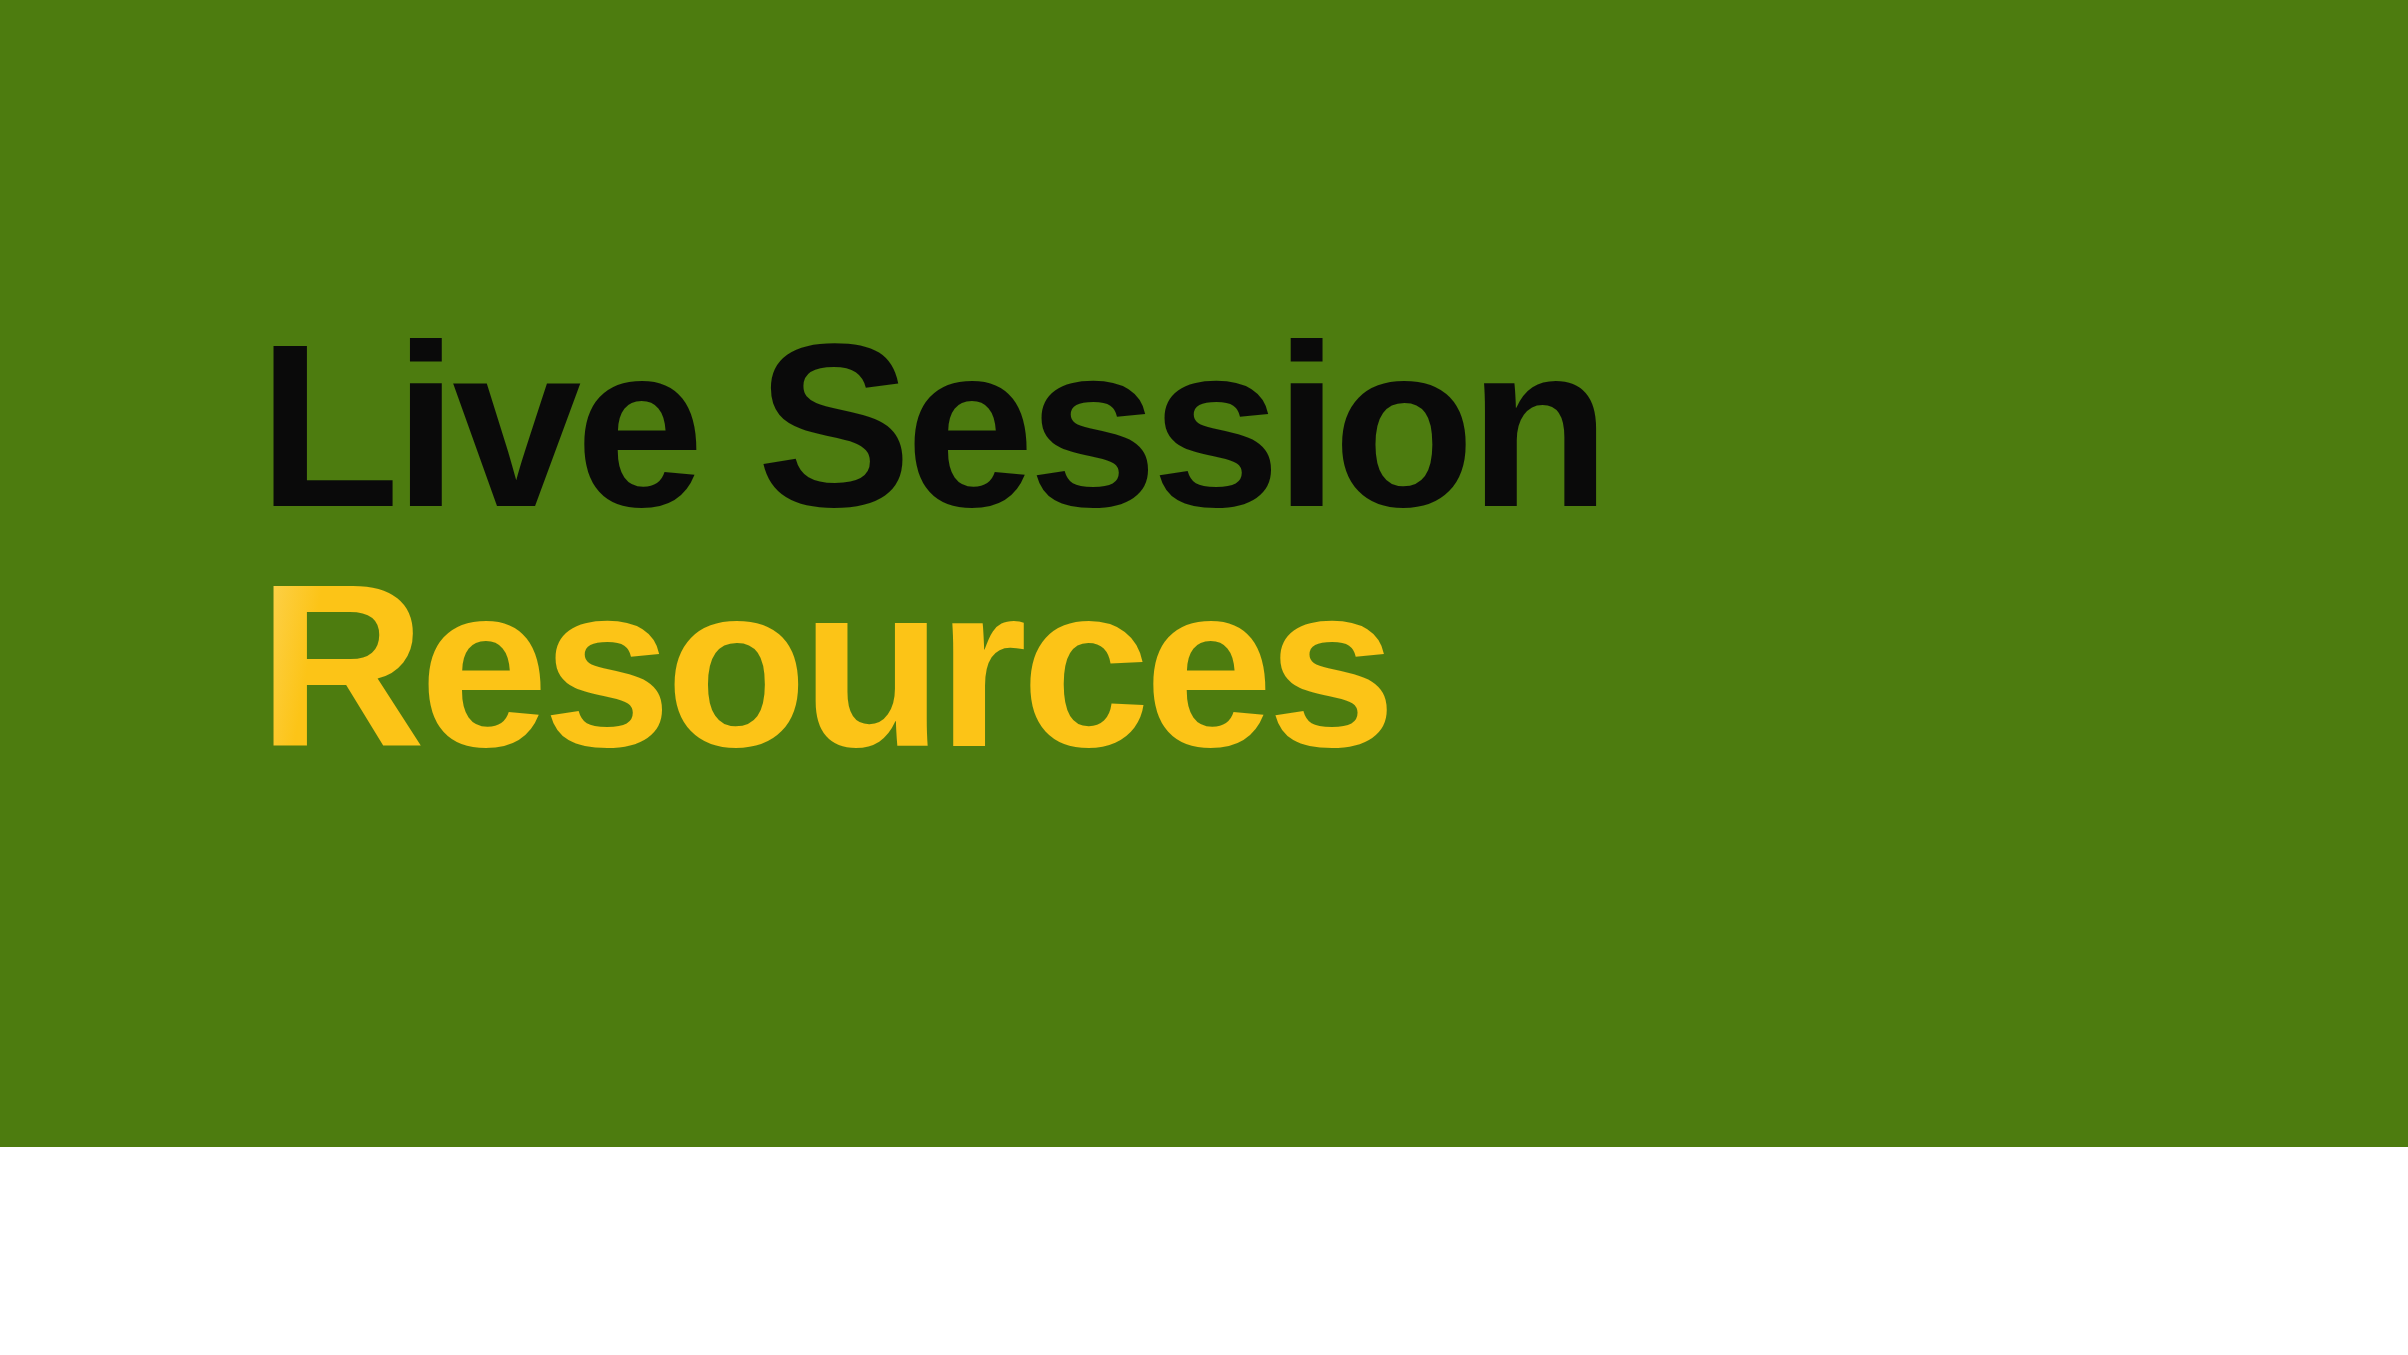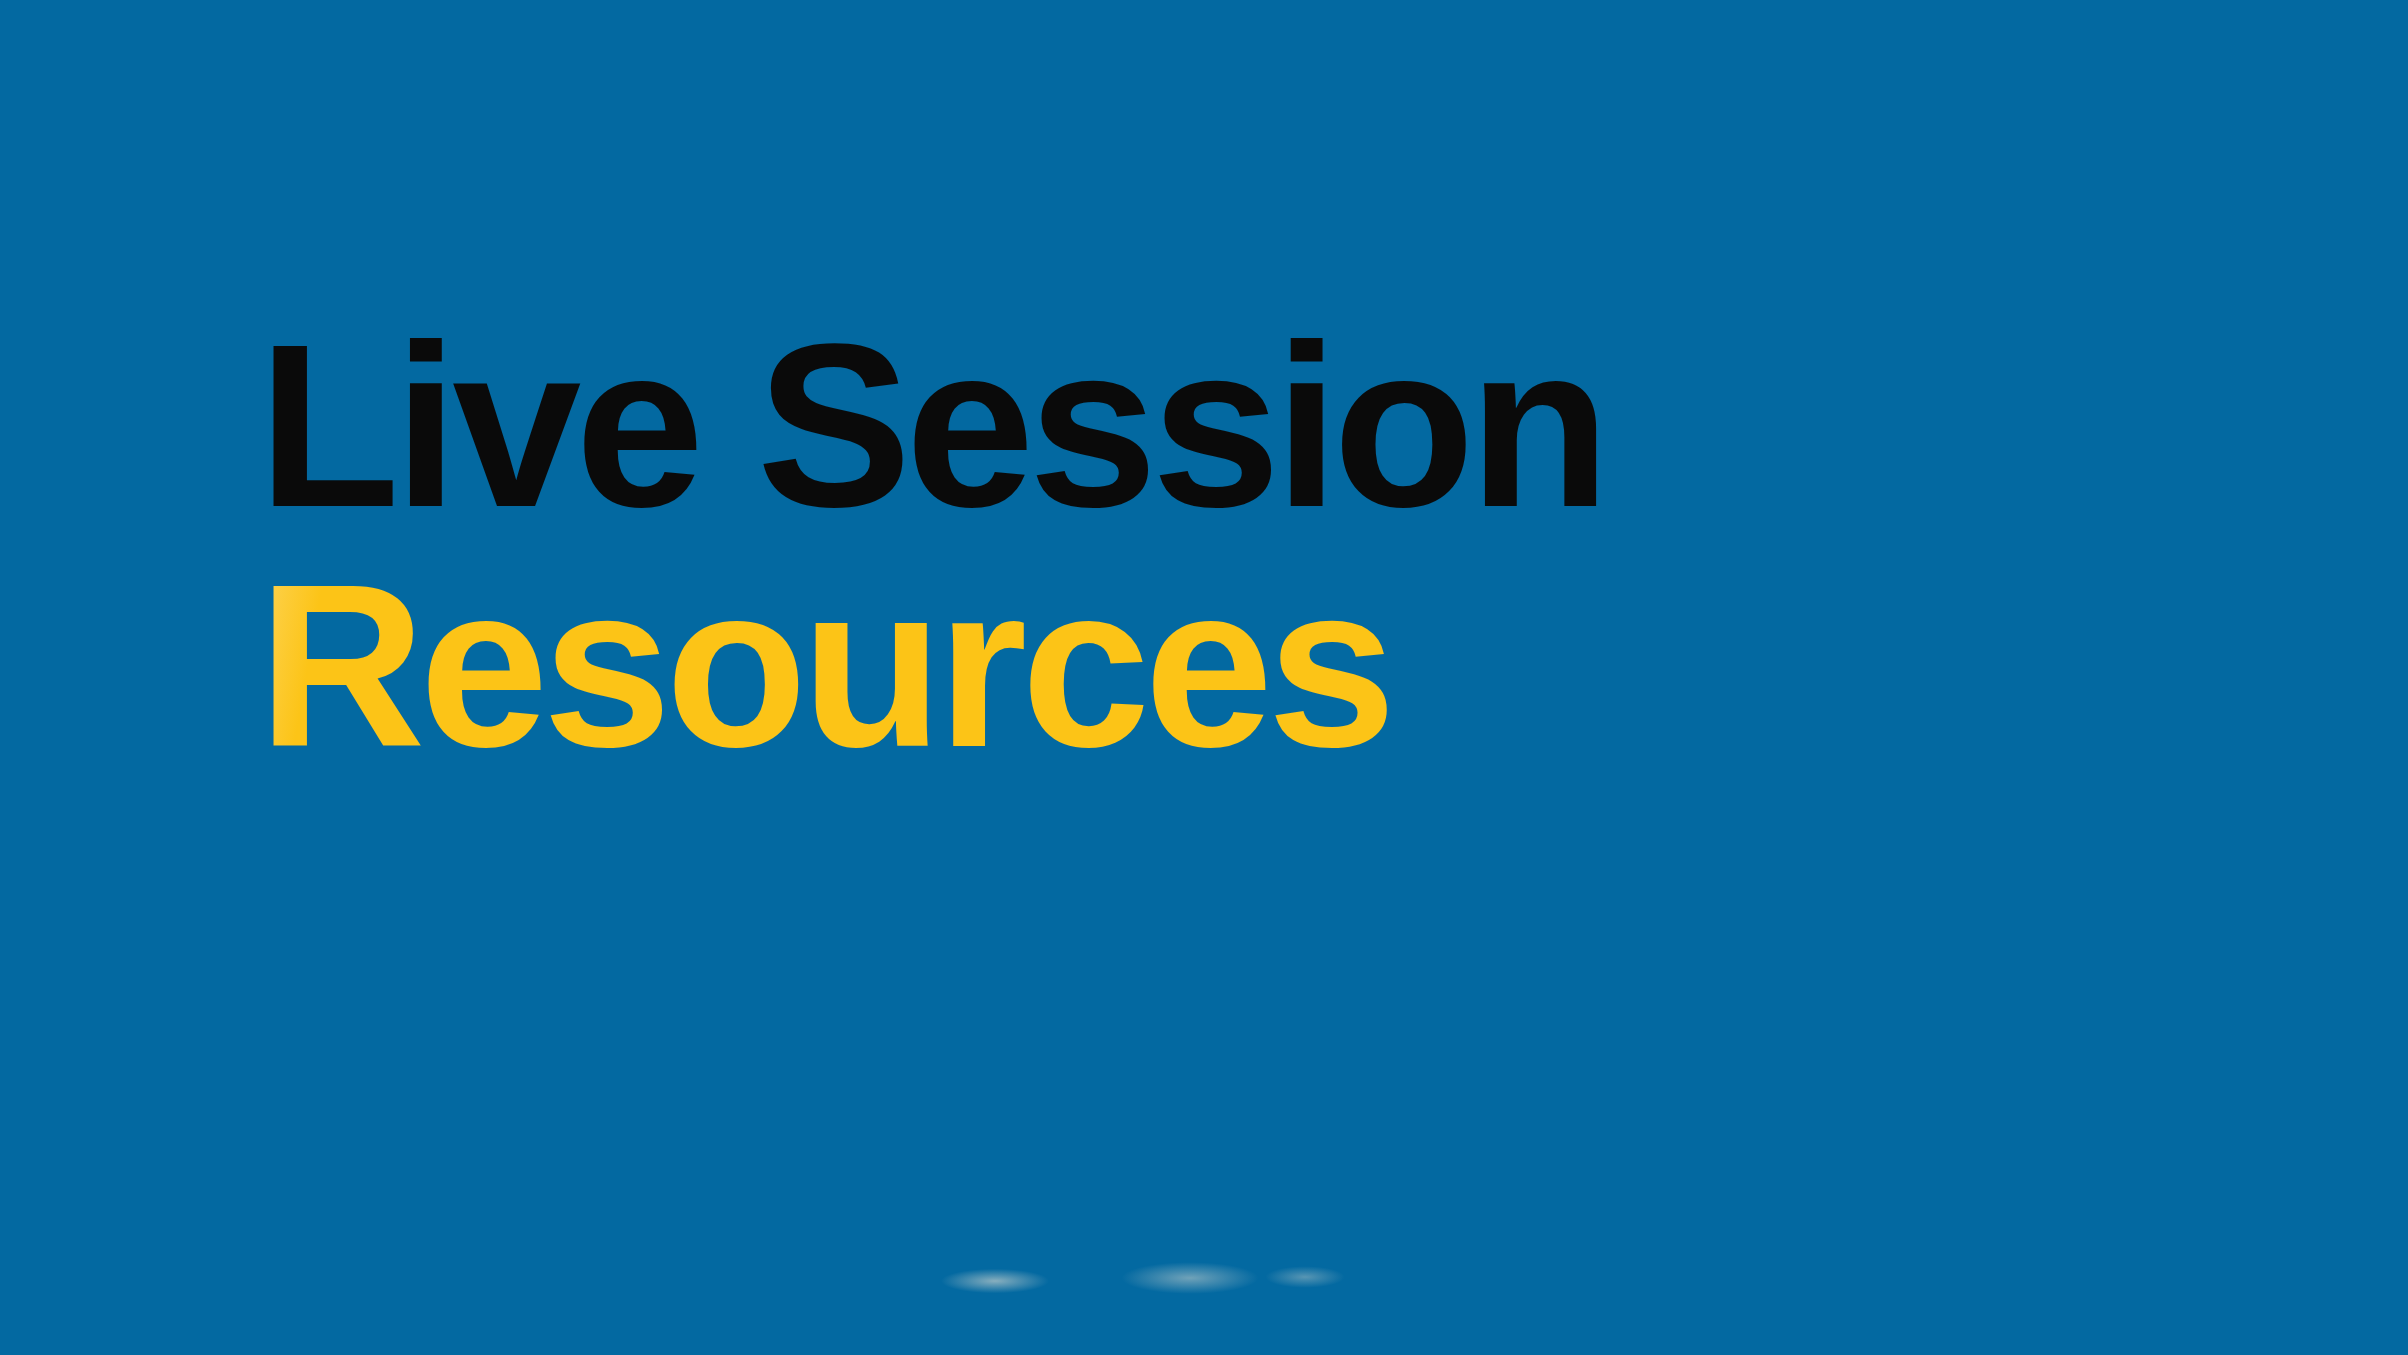--- a/index.html
+++ b/index.html
@@ -11,22 +11,22 @@
   body {
     width: 2408px;
     height: 1355px;
     overflow: hidden;
     font-family: "Liberation Sans", "DejaVu Sans", sans-serif;
   }
 
   #slide {
     position: relative;
     width: 2408px;
-    height: 1355px;
-    background: #0369a1;
+    height: 1147px;
+    background: #4d7c0f;
     overflow: hidden;
   }
 
   
   #headline {
     position: absolute;
     left: 258px;
     top: 306px;
     width: 2000px;
   }

